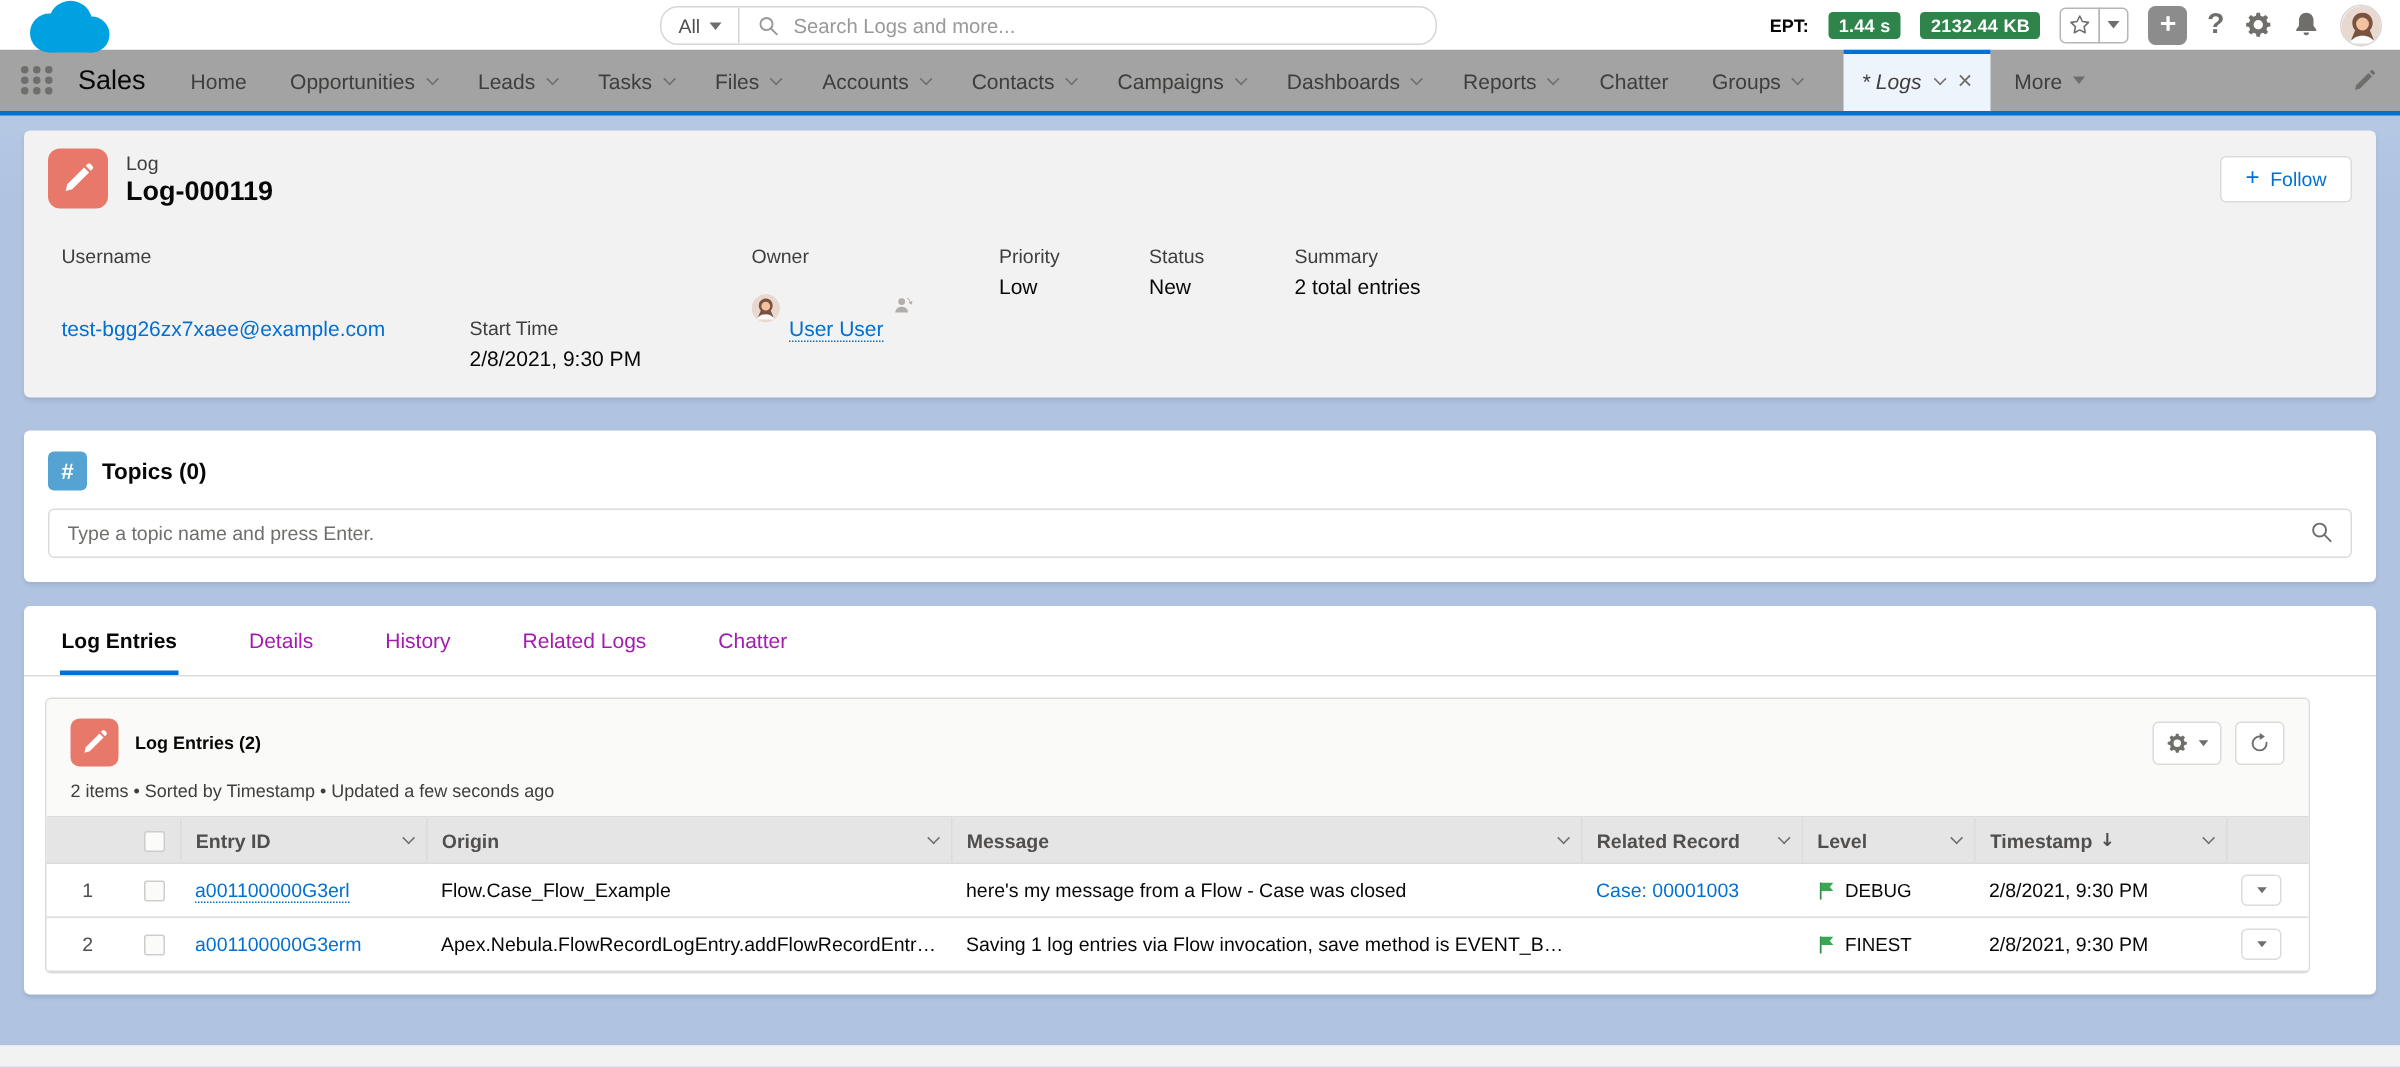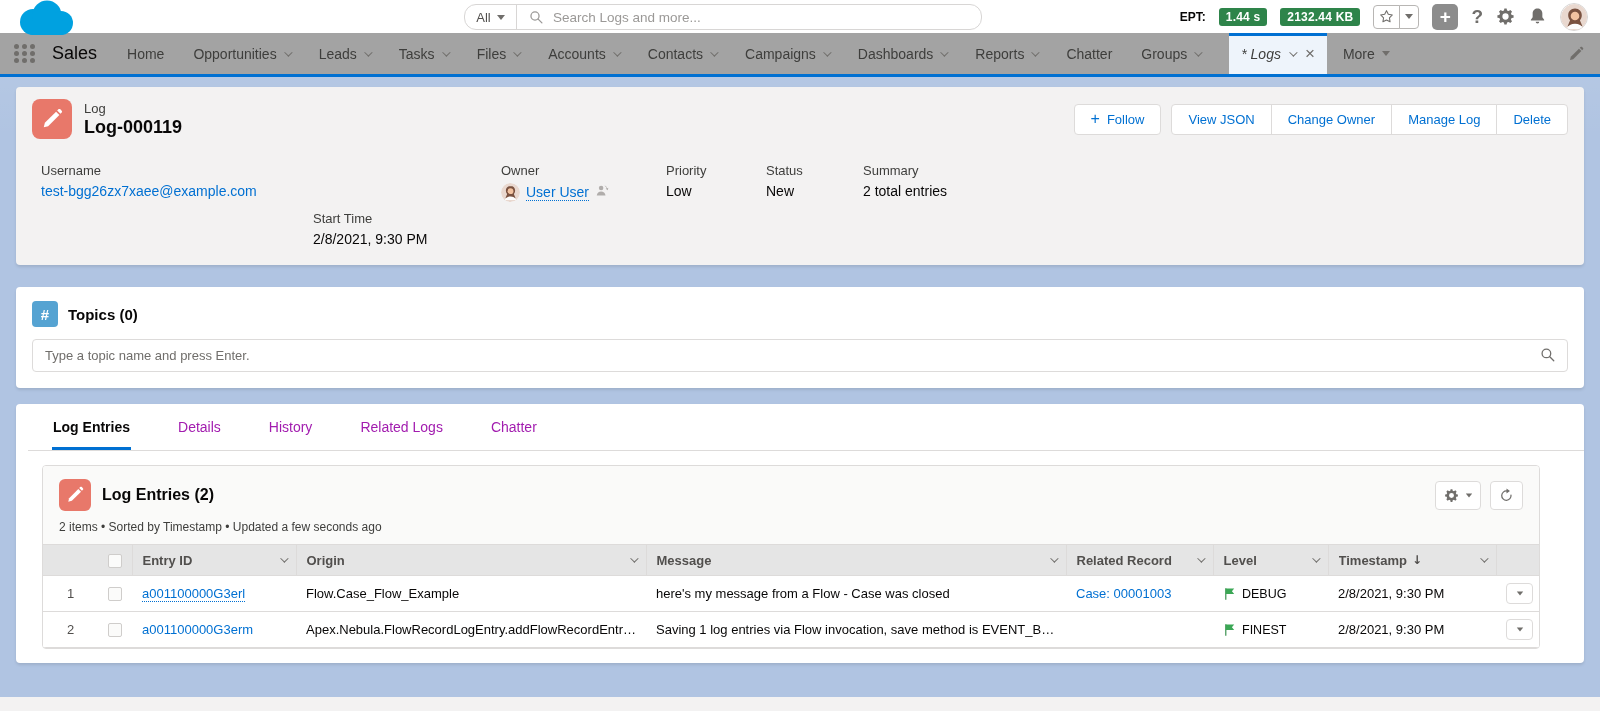--- a/index.html
+++ b/index.html
@@ -2,21 +2,21 @@
 <html><head>
 <meta charset="utf-8">
 <style>
   * { margin:0; padding:0; box-sizing:border-box; }
   html,body { width:1600px; height:711px; overflow:hidden; }
   body { font-family:"Liberation Sans","DejaVu Sans",sans-serif; background:#fff; color:#080707; }
 
   
   .utility-bar { position:relative; height:33px; background:#fff; z-index:5; }
   .cloud-logo { position:absolute; left:12px; top:-2px; width:66px; height:46px; }
-  .global-search { position:absolute; left:464px; top:4px; width:518px; height:26px;
+  .global-search { position:absolute; left:440px; top:4px; width:518px; height:26px;
     border:1px solid #d8d6d5; border-radius:12px; display:flex; align-items:stretch; background:#fff; }
   .search-scope { width:52px; display:flex; align-items:center; justify-content:center; gap:6px;
     border-right:1px solid #d8d6d5; font-size:13px; color:#514f4d; cursor:pointer; }
   .search-main { flex:1; display:flex; align-items:center; padding-left:12px; gap:9px;justify-content:center; }
   .search-main input { border:none; outline:none; flex:1; font-size:13.5px; color:#514f4d;
     font-family:inherit; background:transparent; }
   .search-main input::placeholder { color:#9b9997; }
   .utility-right { position:absolute; right:12px; top:0; height:33px; display:flex; align-items:center; gap:13px; }
   .ept-label { font-size:12px; font-weight:bold; color:#080707; }
   .badge-green { background:#2e844a; color:#fff; font-size:12px; font-weight:bold;
@@ -48,21 +48,21 @@
     padding:0 12px; margin-right:16px; cursor:pointer; }
   .nav-tab-active::before { content:""; position:absolute; left:0; top:0; right:0; height:3px; background:#0070d2; }
   .nav-tab-active .tab-label { font-size:14px; font-style:italic; color:#3e3e3c; }
   .tab-close { font-size:17px; color:#706e6b; line-height:1; margin-left:2px; }
   .nav-edit { position:absolute; right:16px; top:13px; color:#706e6b; cursor:pointer; }
 
   
   .content { height:620px; background:#b0c4e2;
     background-image:linear-gradient(rgba(255,255,255,.06),rgba(255,255,255,0) 60px); padding-top:10px; }
   .bottom-strip { height:14px; background:#f3f2f2; }
-  .card { margin:0 16px; border-radius:4px; box-shadow:0 2px 3px rgba(0,0,0,.1);padding-left:12px; }
+  .card { margin:0 16px; border-radius:4px; box-shadow:0 2px 3px rgba(0,0,0,.1); }
 
   
   .record-header { background:#f3f2f2; padding:12px 16px 18px; margin-bottom:22px; }
   .rh-top { display:flex; align-items:center; }
   .entity-icon { width:40px; height:40px; border-radius:8px; background:#e8786a; display:flex;
     align-items:center; justify-content:center; flex:0 0 auto; }
   .rh-titles { margin-left:12px; }
   .entity-label { font-size:13px; color:#3e3e3c; }
   .record-title { font-size:18px; font-weight:bold; color:#080707; margin-top:1px; }
   .rh-buttons { margin-left:auto; display:flex; align-items:center; gap:10px; }
@@ -72,21 +72,21 @@
   .btn-group .btn { border-radius:0; margin-left:-1px; }
   .btn-group .btn:first-child { border-radius:4px 0 0 4px; margin-left:0; }
   .btn-group .btn:last-child { border-radius:0 4px 4px 0; }
   .plus-glyph { font-size:16px; color:#0070d2; font-weight:400; line-height:1; }
   .rh-fields { display:flex; margin-top:24px; padding-left:9px; }
   .field { padding-right:16px; }
   .field .f-label { font-size:13px; color:#3e3e3c; margin-bottom:5px; }
   .field .f-value { font-size:14px; color:#080707; display:flex; align-items:center; gap:6px; }
   .f-0 { width:272px; } .f-1 { width:188px;margin-top:48px; } .f-2 { width:165px; }
   .f-3 { width:100px; } .f-4 { width:97px; } .f-5 { width:240px; }
-  a.sf-link { color:#0070d2; text-decoration:none; cursor:pointer; }
+  a.sf-link { color:#0070d2; text-decoration:none; cursor:pointer;margin-top:28px; }
   .dotted-u { border-bottom:1px dotted #0070d2; }
   .avatar-sm { width:19px; height:19px; border-radius:50%; overflow:hidden; flex:0 0 auto; }
 
   
   .topics-card { background:#fff; padding:14px 16px 16px; margin-bottom:16px; }
   .topics-head { display:flex; align-items:center; gap:10px; }
   .topics-icon { width:26px; height:26px; border-radius:4px; background:#55a3d2; color:#fff;
     font-size:15px; font-weight:bold; display:flex; align-items:center; justify-content:center; }
   .topics-title { font-size:15px; font-weight:bold; color:#080707; }
   .topics-input-wrap { margin-top:12px; position:relative; }
@@ -101,21 +101,21 @@
   .r-tab { font-size:14px; color:#a21caf; padding:15px 1px 12px; margin-right:46px; cursor:pointer;
     border-bottom:3px solid transparent; }
   .r-tab.active { font-weight:bold; color:#080707; border-bottom-color:#0070d2; }
 
   
   .rel-list { margin:14px 44px 0 14px; border:1px solid #dddbda; border-radius:4px; overflow:hidden; background:#fff; }
   .rel-head { background:#fafaf9; padding:13px 16px 10px; }
   .rel-head-row { display:flex; align-items:center; }
   .rel-icon { width:32px; height:32px; border-radius:6px; background:#e8786a; display:flex;
     align-items:center; justify-content:center; flex:0 0 auto; }
-  .rel-title { font-size:16px; font-weight:bold; margin-left:11px; color:#080707; }
+  .rel-title { font-size:12px; font-weight:bold; margin-left:11px; color:#080707; }
   .rel-actions { margin-left:auto; display:flex; gap:9px; }
   .icon-btn { height:29px; background:#fff; border:1px solid #dddbda; border-radius:4px; color:#706e6b;
     display:flex; align-items:center; justify-content:center; gap:6px; cursor:pointer; }
   .icon-btn.gear-dd { width:46px; }
   .icon-btn.refresh { width:33px; }
   .rel-subtitle { font-size:12px; color:#3e3e3c; margin-top:9px; }
 
   table.sf-table { width:100%; border-collapse:collapse; table-layout:fixed; }
   .sf-table th { background:#e5e5e5; border-top:1px solid #dddbda; border-bottom:1px solid #dddbda;
     height:31px; font-size:13px; font-weight:bold; color:#514f4d; text-align:left; padding:0 10px; }
@@ -294,34 +294,20 @@
       </div>
       <div class="rh-titles">
         <div class="entity-label">Log</div>
         <div class="record-title">Log-000119</div>
       </div>
       <div class="rh-buttons">
         <button class="btn">
           <span class="plus-glyph">+</span>
           <span>Follow</span>
         </button>
-        <div class="btn-group">
-          <button class="btn">
-            <span>View JSON</span>
-            </button>
-          <button class="btn">
-            <span>Change Owner</span>
-            </button>
-          <button class="btn">
-            <span>Manage Log</span>
-            </button>
-          <button class="btn">
-            <span>Delete</span>
-            </button>
-        </div>
       </div>
     </div>
 
     <div class="rh-fields">
       <div class="field f-0">
         <div class="f-label">Username</div>
         <div class="f-value">
             <a class="sf-link">test-bgg26zx7xaee@example.com</a>
           </div>
       </div>

